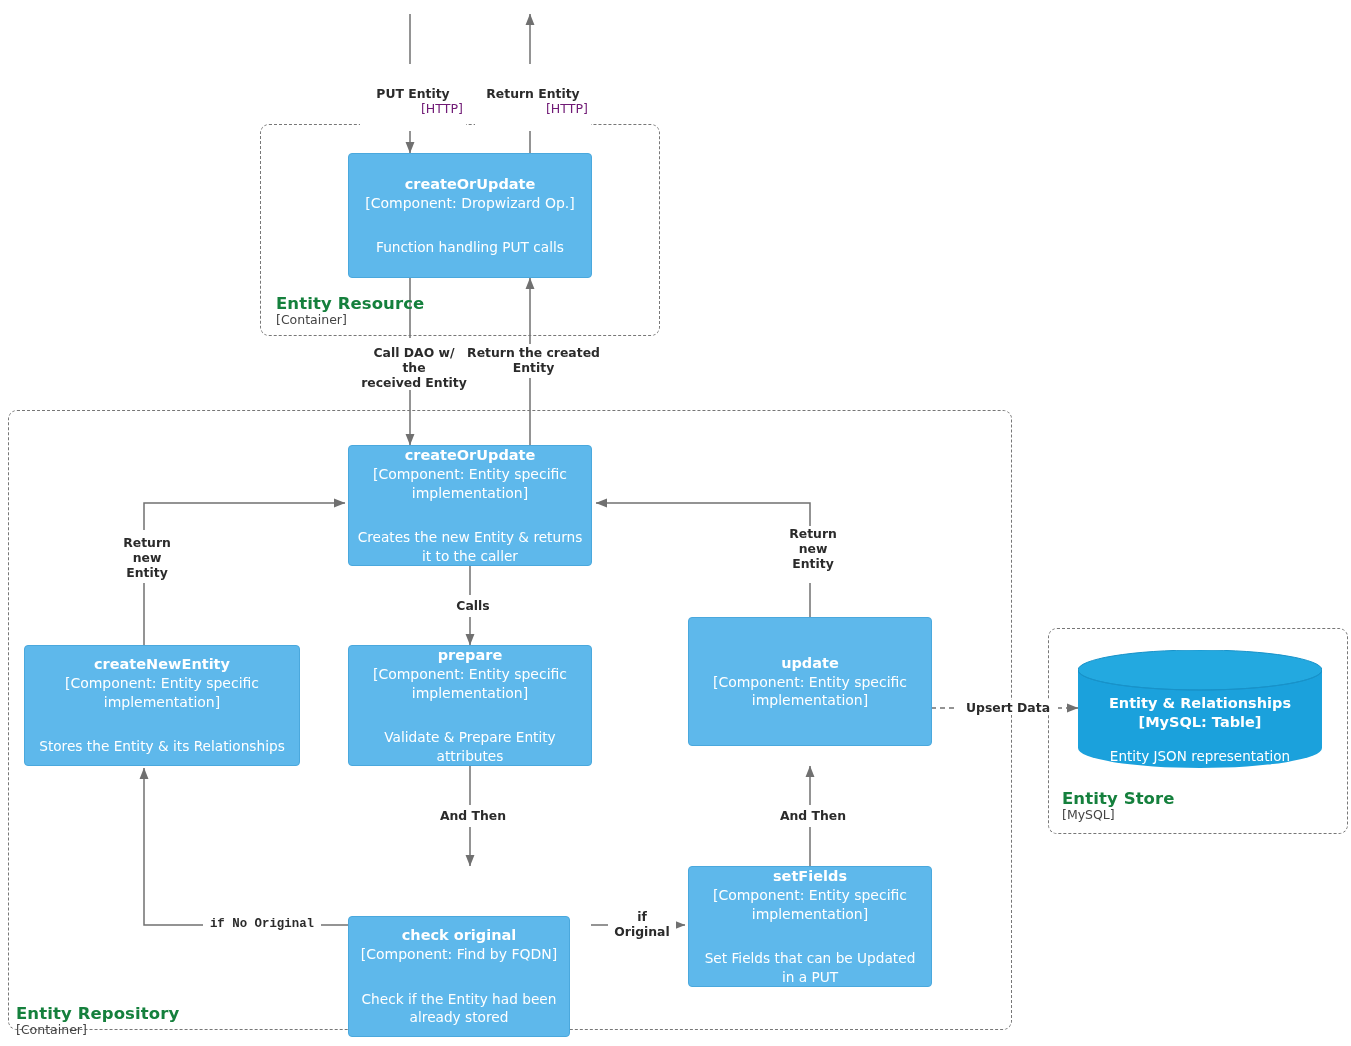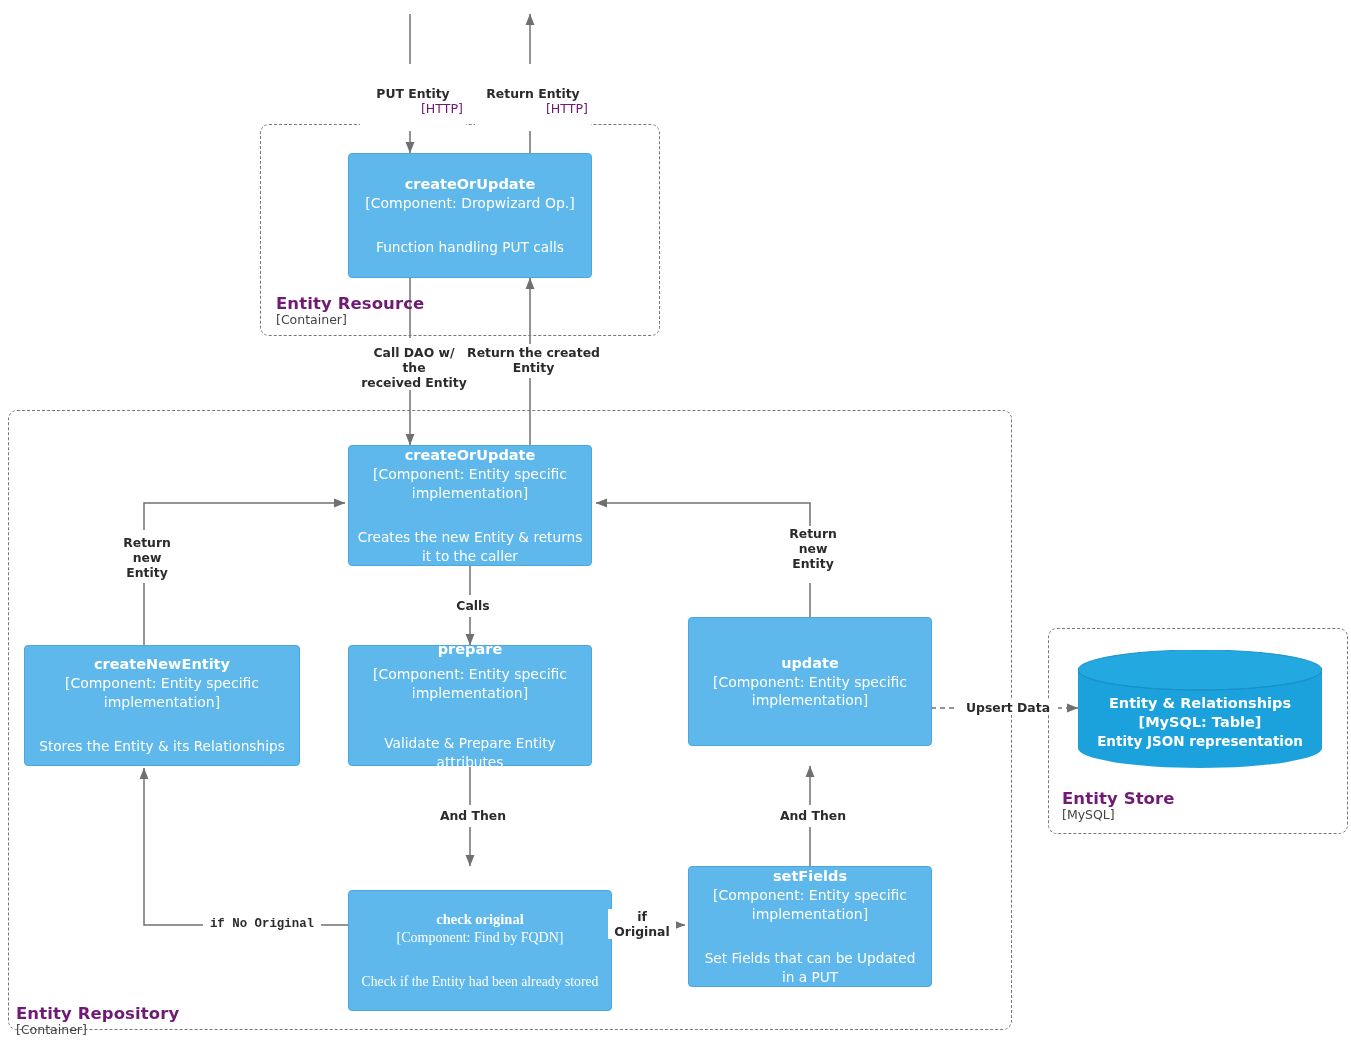--- a/index.html
+++ b/index.html
@@ -13,21 +13,21 @@
   
   .boundary{
     position:absolute;
     border:1.6px dashed #777777;
     border-radius:9px;
     box-sizing:border-box;
     background:transparent;
   }
   .boundary-label{
     position:absolute;
-    color:#701a75;
+    color:#15803d;
     font-weight:bold;
     font-size:16.5px;
     letter-spacing:0.1px;
     white-space:nowrap;
   }
   .boundary-sub{
     position:absolute;
     color:#444444;
     font-weight:normal;
     font-size:12.5px;
@@ -77,21 +77,21 @@
   .db-body{
     position:absolute;left:0;top:0;width:100%;height:100%;
   }
   .db-text{
     position:absolute;left:0;right:0;top:44px;
     display:flex;flex-direction:column;align-items:center;
     pointer-events:none;
   }
   .db-text .d-title{font-weight:bold;font-size:14.5px;line-height:19px;}
   .db-text .d-tech{font-weight:bold;font-size:14.5px;line-height:19px;}
-  .db-text .d-desc{font-weight:bold;font-size:13.5px;line-height:18px;margin-top:0;}
+  .db-text .d-desc{font-weight:normal;font-size:13.5px;line-height:18px;margin-top:15px;}
 
   
   .elabel{
     position:absolute;
     color:#2b2b2b;
     font-weight:bold;
     font-size:12.4px;
     line-height:15px;
     text-align:center;
     white-space:pre-line;
@@ -185,33 +185,33 @@
 returns it to the caller</div>
   </div>
 
   <div class="node" style="left:24px;top:645px;width:276px;height:121px;">
     <div class="n-title">createNewEntity</div>
     <div class="n-tech">[Component: Entity specific implementation]</div>
     <div class="n-desc">Stores the Entity
 &amp; its Relationships</div>
   </div>
 
-  <div class="node" style="left:348px;top:645px;width:244px;height:121px;gap:6px;">
+  <div class="node" style="left:348px;top:645px;width:244px;height:121px;">
     <div class="n-title">prepare</div>
     <div class="n-tech">[Component: Entity specific implementation]</div>
     <div class="n-desc">Validate &amp; Prepare
 Entity attributes</div>
   </div>
 
   <div class="node" style="left:688px;top:617px;width:244px;height:129px;">
     <div class="n-title">update</div>
     <div class="n-tech">[Component: Entity specific implementation]</div>
   </div>
 
-  <div class="node" style="left:348px;top:890px;width:264px;height:121px;font-family:Liberation Serif, serif;">
+  <div class="node" style="left:348px;top:916px;width:222px;height:121px;">
     <div class="n-title">check original</div>
     <div class="n-tech">[Component: Find by FQDN]</div>
     <div class="n-desc">Check if the Entity
 had been already stored</div>
   </div>
 
   <div class="node" style="left:688px;top:866px;width:244px;height:121px;">
     <div class="n-title">setFields</div>
     <div class="n-tech">[Component: Entity specific implementation]</div>
     <div class="n-desc">Set Fields that can

